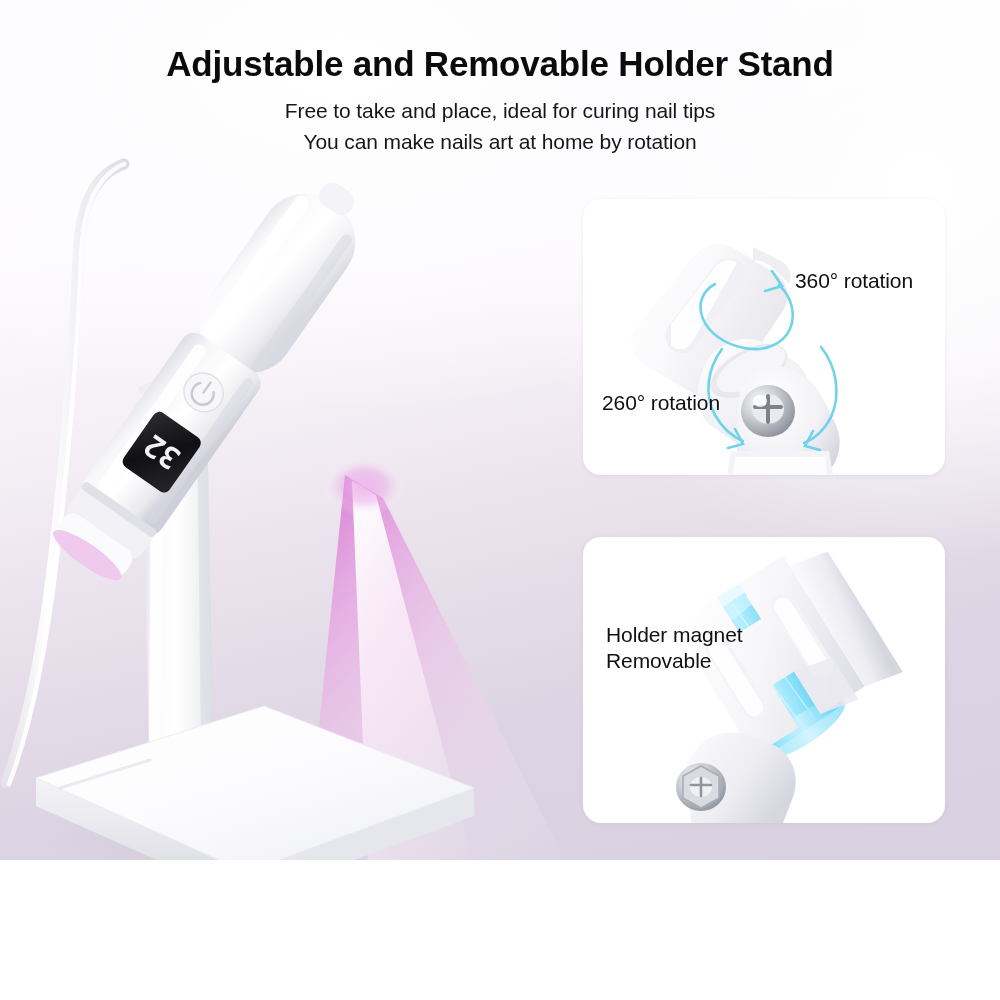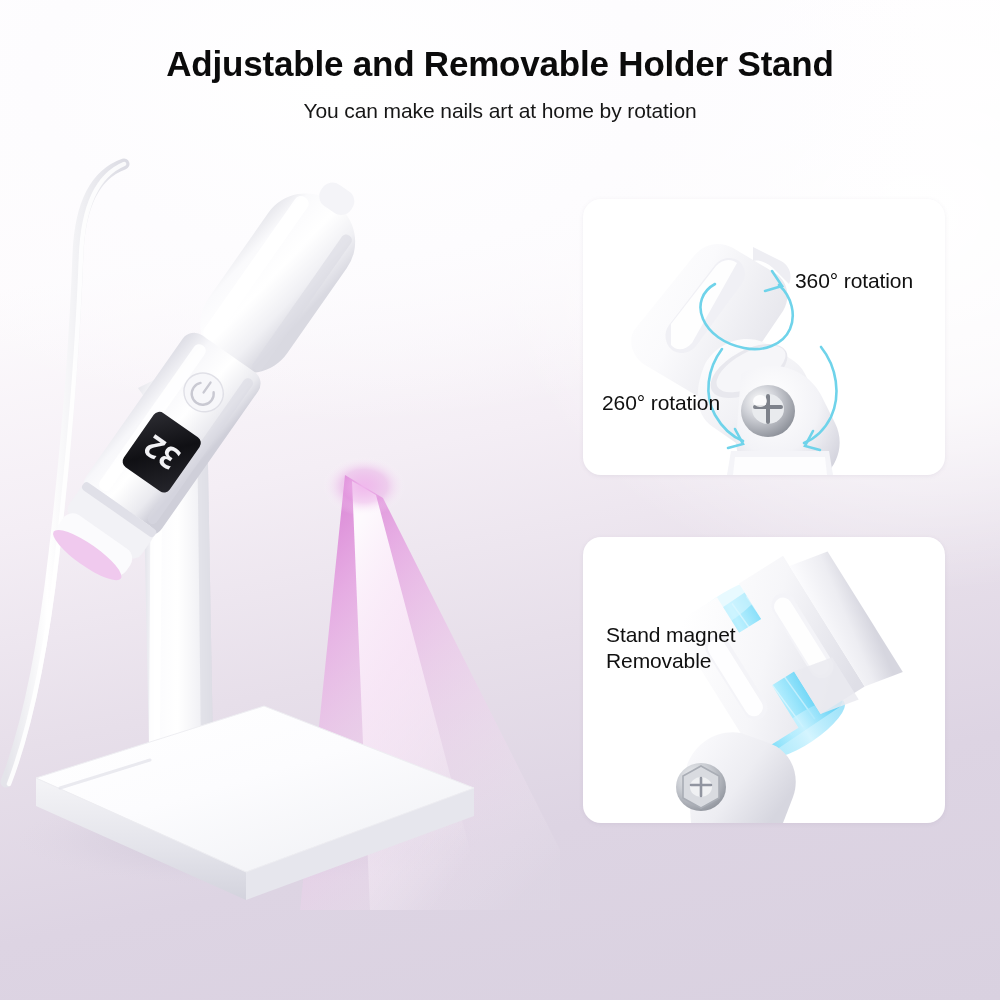--- a/index.html
+++ b/index.html
@@ -7,21 +7,21 @@
     margin: 0;
     padding: 0;
     background: #ffffff;
   }
   body {
     font-family: "Liberation Sans", sans-serif;
   }
   #page {
     position: relative;
     width: 1000px;
-    height: 1000px;
+    height: 860px;
     overflow: hidden;
     background:
       radial-gradient(ellipse 900px 520px at 34% 8%, #ffffff 0%, #fdfcfe 34%, rgba(253,252,254,0) 66%),
       radial-gradient(ellipse 700px 600px at 92% 22%, #ffffff 0%, rgba(255,255,255,0.75) 30%, rgba(255,255,255,0) 62%),
       linear-gradient(168deg, #ffffff 0%, #fdfbfd 24%, #f4eef5 44%, #e7dfea 62%, #ddd4e3 78%, #d9d1e0 100%);
   }
 
   
   .header {
     position: absolute;
@@ -88,20 +88,21 @@
   .label-magnet { left: 606px; top: 622px; }
 </style>
 </head>
 <body>
 
 <div id="page">
 
   <div class="header">
     <h1 class="title">Adjustable and Removable Holder Stand</h1>
     <div class="subtitle-block">
+      <div class="subtitle">Free to take and place, ideal for curing nail tips</div>
       <div class="subtitle">You can make nails art at home by rotation</div>
     </div>
   </div>
 
   <div class="photo-main">
     <svg viewBox="0 0 560 760" xmlns="http://www.w3.org/2000/svg">
       <defs>
         <linearGradient id="gBody" x1="0" y1="0" x2="1" y2="0.3">
           <stop offset="0%" stop-color="#e2e2e8"></stop>
           <stop offset="22%" stop-color="#fafafc"></stop>
@@ -381,17 +382,17 @@
       <g>
         <path d="M104,228 C112,206 134,192 158,196 L186,206 C208,214 218,238 210,260 L200,286 L108,286 Z" fill="url(#mWhite2)"></path>
         <ellipse cx="118" cy="250" rx="25" ry="24" fill="url(#mScrew)"></ellipse>
         <polygon points="118,229 136,239 136,261 118,271 100,261 100,239" fill="#d9dbe0" stroke="#a9adb5" stroke-width="1.6"></polygon>
         <ellipse cx="118" cy="250" rx="11" ry="10" fill="#f0f1f3"></ellipse>
         <path d="M108,248 L128,248 M118,241 L118,259" stroke="#9195a0" stroke-width="2.6" stroke-linecap="round"></path>
       </g>
     </svg>
   </div>
   <div class="panel-label label-magnet">
-    <div>Stand magnet</div>
+    <div>Holder magnet</div>
     <div>Removable</div>
   </div>
 
 </div>
 
 </body></html>

